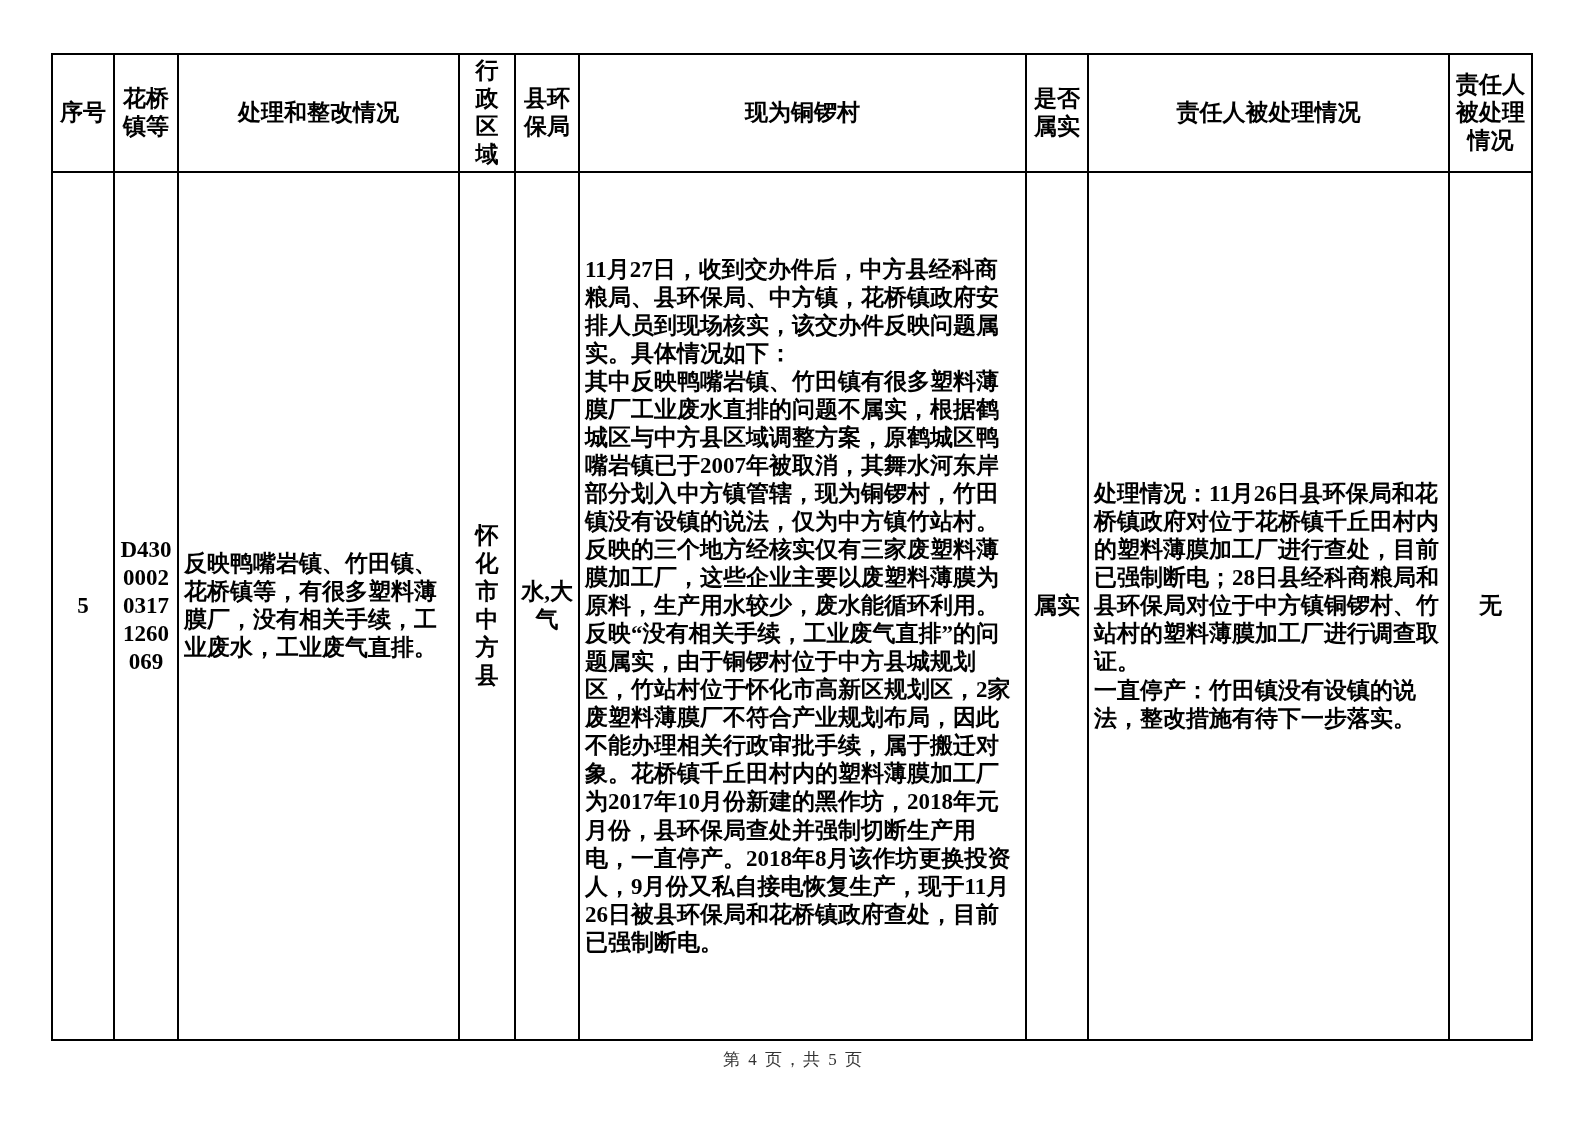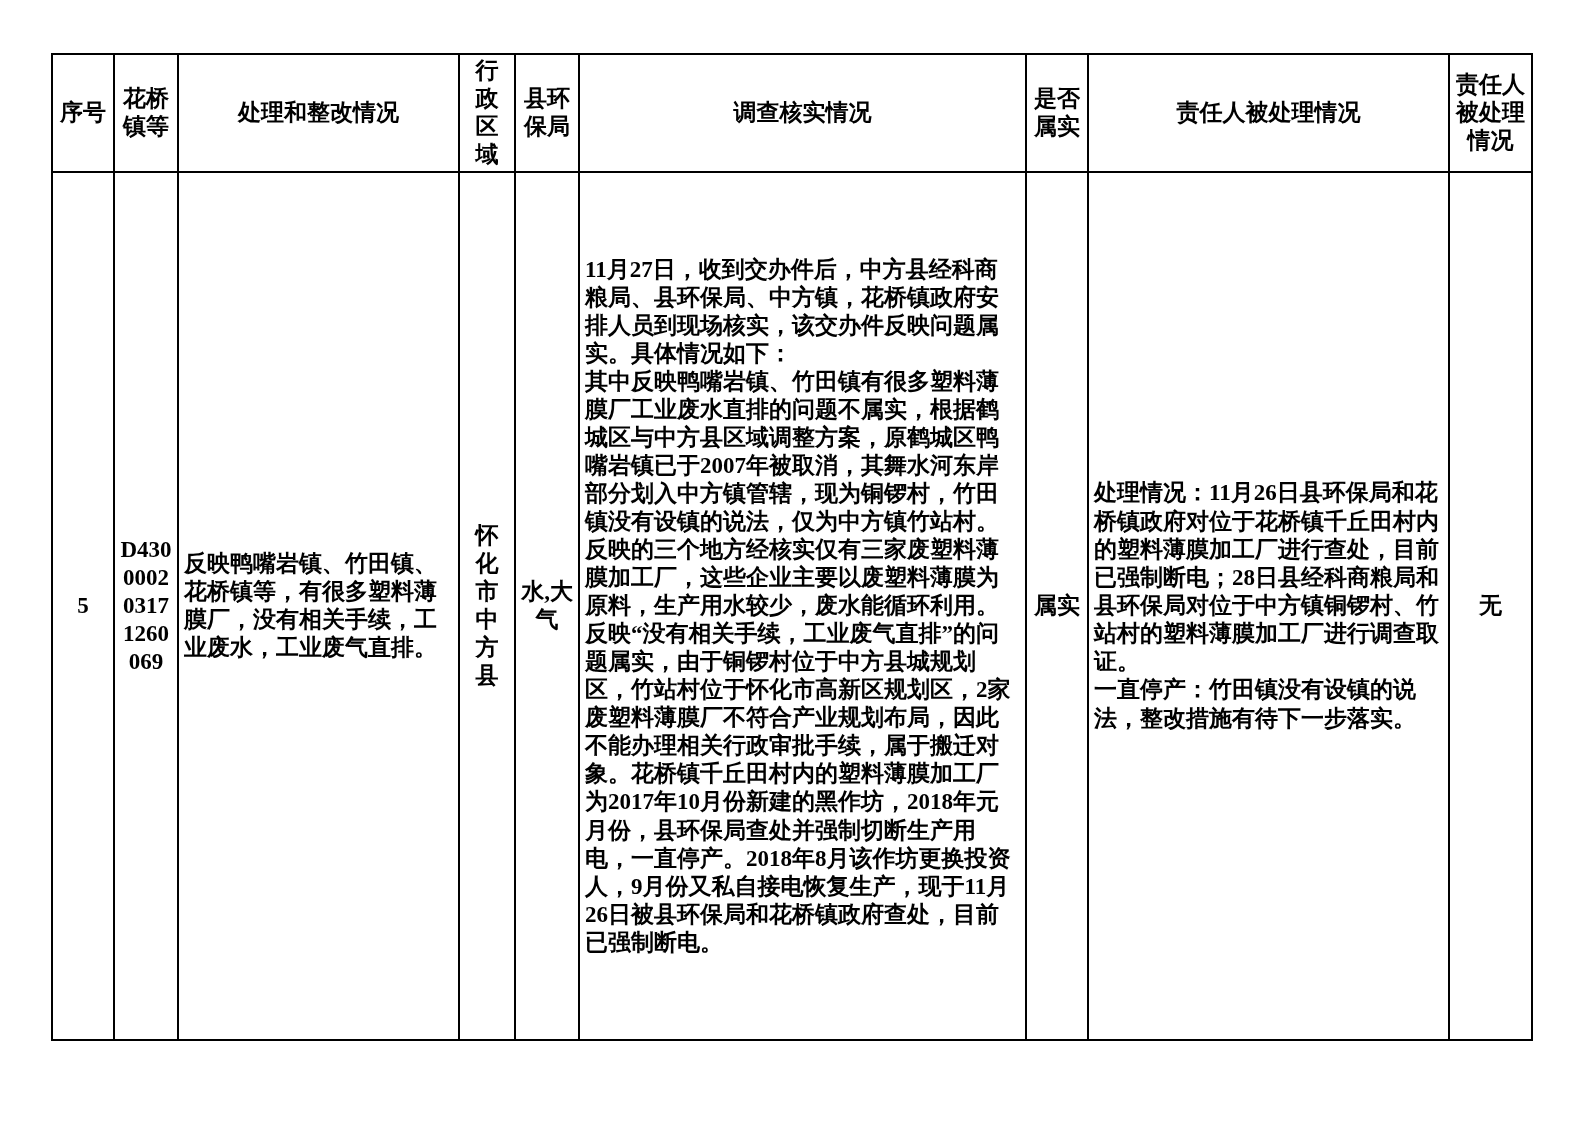--- a/index.html
+++ b/index.html
@@ -42,21 +42,21 @@
   tbody tr { height: 868px; }
   th { text-align: center; }
   td.center { text-align: center; }
   td.left { text-align: left; }
   .prewrap { white-space: pre-line; }
   .caseid {
     white-space: pre-line;
     word-break: keep-all;
   }
   .hd-label {
-    font-family: Liberation Mono, monospace;
+    font-family: Liberation Sans, sans-serif;
     font-weight: 900;
     text-align: right;
   }
   .para { margin: 0; }
   .footer {
     position: absolute;
     left: 0;
     top: 1048px;
     width: 100%;
     text-align: center;
@@ -83,21 +83,21 @@
       <col style="width:361px">
       <col style="width:83px">
     </colgroup>
     <thead>
       <tr>
         <th>序号</th>
         <th>花桥镇等</th>
         <th>处理和整改情况</th>
         <th>行政区域</th>
         <th>县环保局</th>
-        <th>调查核实情况</th>
+        <th>现为铜锣村</th>
         <th>是否属实</th>
         <th>责任人被处理情况</th>
         <th>责任人被处理情况</th>
       </tr>
     </thead>
     <tbody>
       <tr>
         <td class="center">5</td>
         <td class="center caseid">D430
 0002
@@ -112,14 +112,15 @@
         <td class="center">属实</td>
         <td class="left">
           <div class="para"><span class="hd-label">处理情况：</span><span>11月26日县环保局和花桥镇政府对位于花桥镇千丘田村内的塑料薄膜加工厂进行查处，目前已强制断电；28日县经科商粮局和县环保局对位于中方镇铜锣村、竹站村的塑料薄膜加工厂进行调查取证。</span></div>
           <div class="para"><span class="hd-label">一直停产：</span><span>竹田镇没有设镇的说法，整改措施有待下一步落实。</span></div>
         </td>
         <td class="center">无</td>
       </tr>
     </tbody>
   </table>
 
+  <div class="footer">第 4 页，共 5 页</div>
 
 </div>
 
 </body></html>

